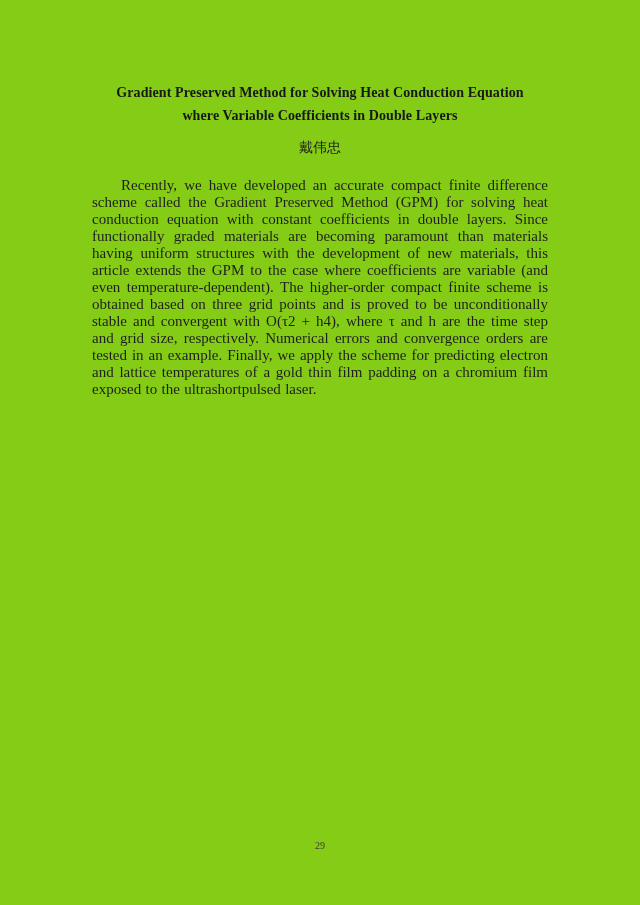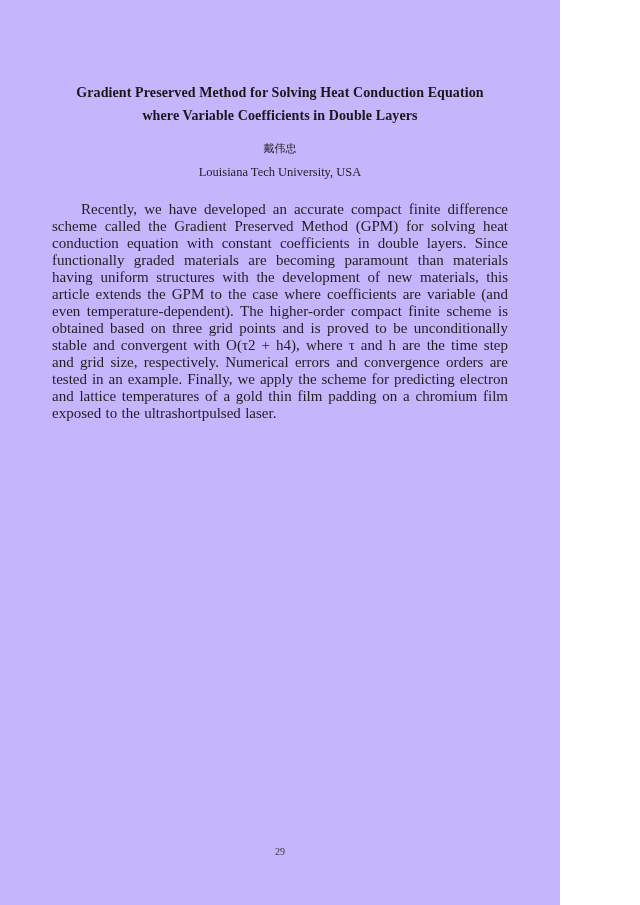--- a/index.html
+++ b/index.html
@@ -2,23 +2,23 @@
 <html><head>
 <meta charset="utf-8">
 <style>
   html, body {
     margin: 0;
     padding: 0;
     background: #ffffff;
   }
   .doc-page {
     position: relative;
-    width: 560px;
+    width: 640px;
     height: 905px;
-    background: #c4b5fd;
+    background: #84cc16;
     font-family: "Liberation Serif", "DejaVu Serif", serif;
     color: #1f1f1f;
     overflow: hidden;
     margin: 0;
   }
   .paper-title {
     margin: 0 auto;
     padding-top: 81px;
     text-align: center;
     font-weight: bold;
@@ -26,21 +26,21 @@
     line-height: 23px;
     color: #181818;
     letter-spacing: 0.1px;
   }
   .paper-title .title-line {
     display: block;
   }
   .paper-author {
     margin-top: 13px;
     text-align: center;
-    font-size: 11px;
+    font-size: 14px;
     line-height: 16px;
     color: #1f1f1f;
   }
   .paper-affiliation {
     margin-top: 9px;
     text-align: center;
     font-size: 12.5px;
     line-height: 15px;
     color: #1f1f1f;
   }
@@ -49,39 +49,38 @@
     margin: 21px auto 0 auto;
     text-align: justify;
     text-indent: 29px;
     font-size: 15px;
     line-height: 17px;
     color: #1f1f1f;
     word-spacing: 0.6px;
   }
   .page-number {
     position: absolute;
-    bottom: 48px;
+    bottom: 54px;
     left: 0;
     width: 100%;
     text-align: center;
     font-size: 10px;
     color: #3a3a3a;
   }
 </style>
 </head>
 <body>
 
 <div class="doc-page">
 
   <h1 class="paper-title">
     <span class="title-line">Gradient Preserved Method for Solving Heat Conduction Equation</span>
     <span class="title-line">where Variable Coefficients in Double Layers</span>
   </h1>
 
   <div class="paper-author">戴伟忠</div>
 
-  <div class="paper-affiliation">Louisiana Tech University, USA</div>
 
   <p class="paper-abstract">Recently, we have developed an accurate compact finite difference scheme called the Gradient Preserved Method (GPM) for solving heat conduction equation with constant coefficients in double layers. Since functionally graded materials are becoming paramount than materials having uniform structures with the development of new materials, this article extends the GPM to the case where coefficients are variable (and even temperature-dependent). The higher-order compact finite scheme is obtained based on three grid points and is proved to be unconditionally stable and convergent with O(τ2 + h4), where τ and h are the time step and grid size, respectively. Numerical errors and convergence orders are tested in an example. Finally, we apply the scheme for predicting electron and lattice temperatures of a gold thin film padding on a chromium film exposed to the ultrashortpulsed laser.</p>
 
   <div class="page-number">29</div>
 
 </div>
 
 </body></html>

